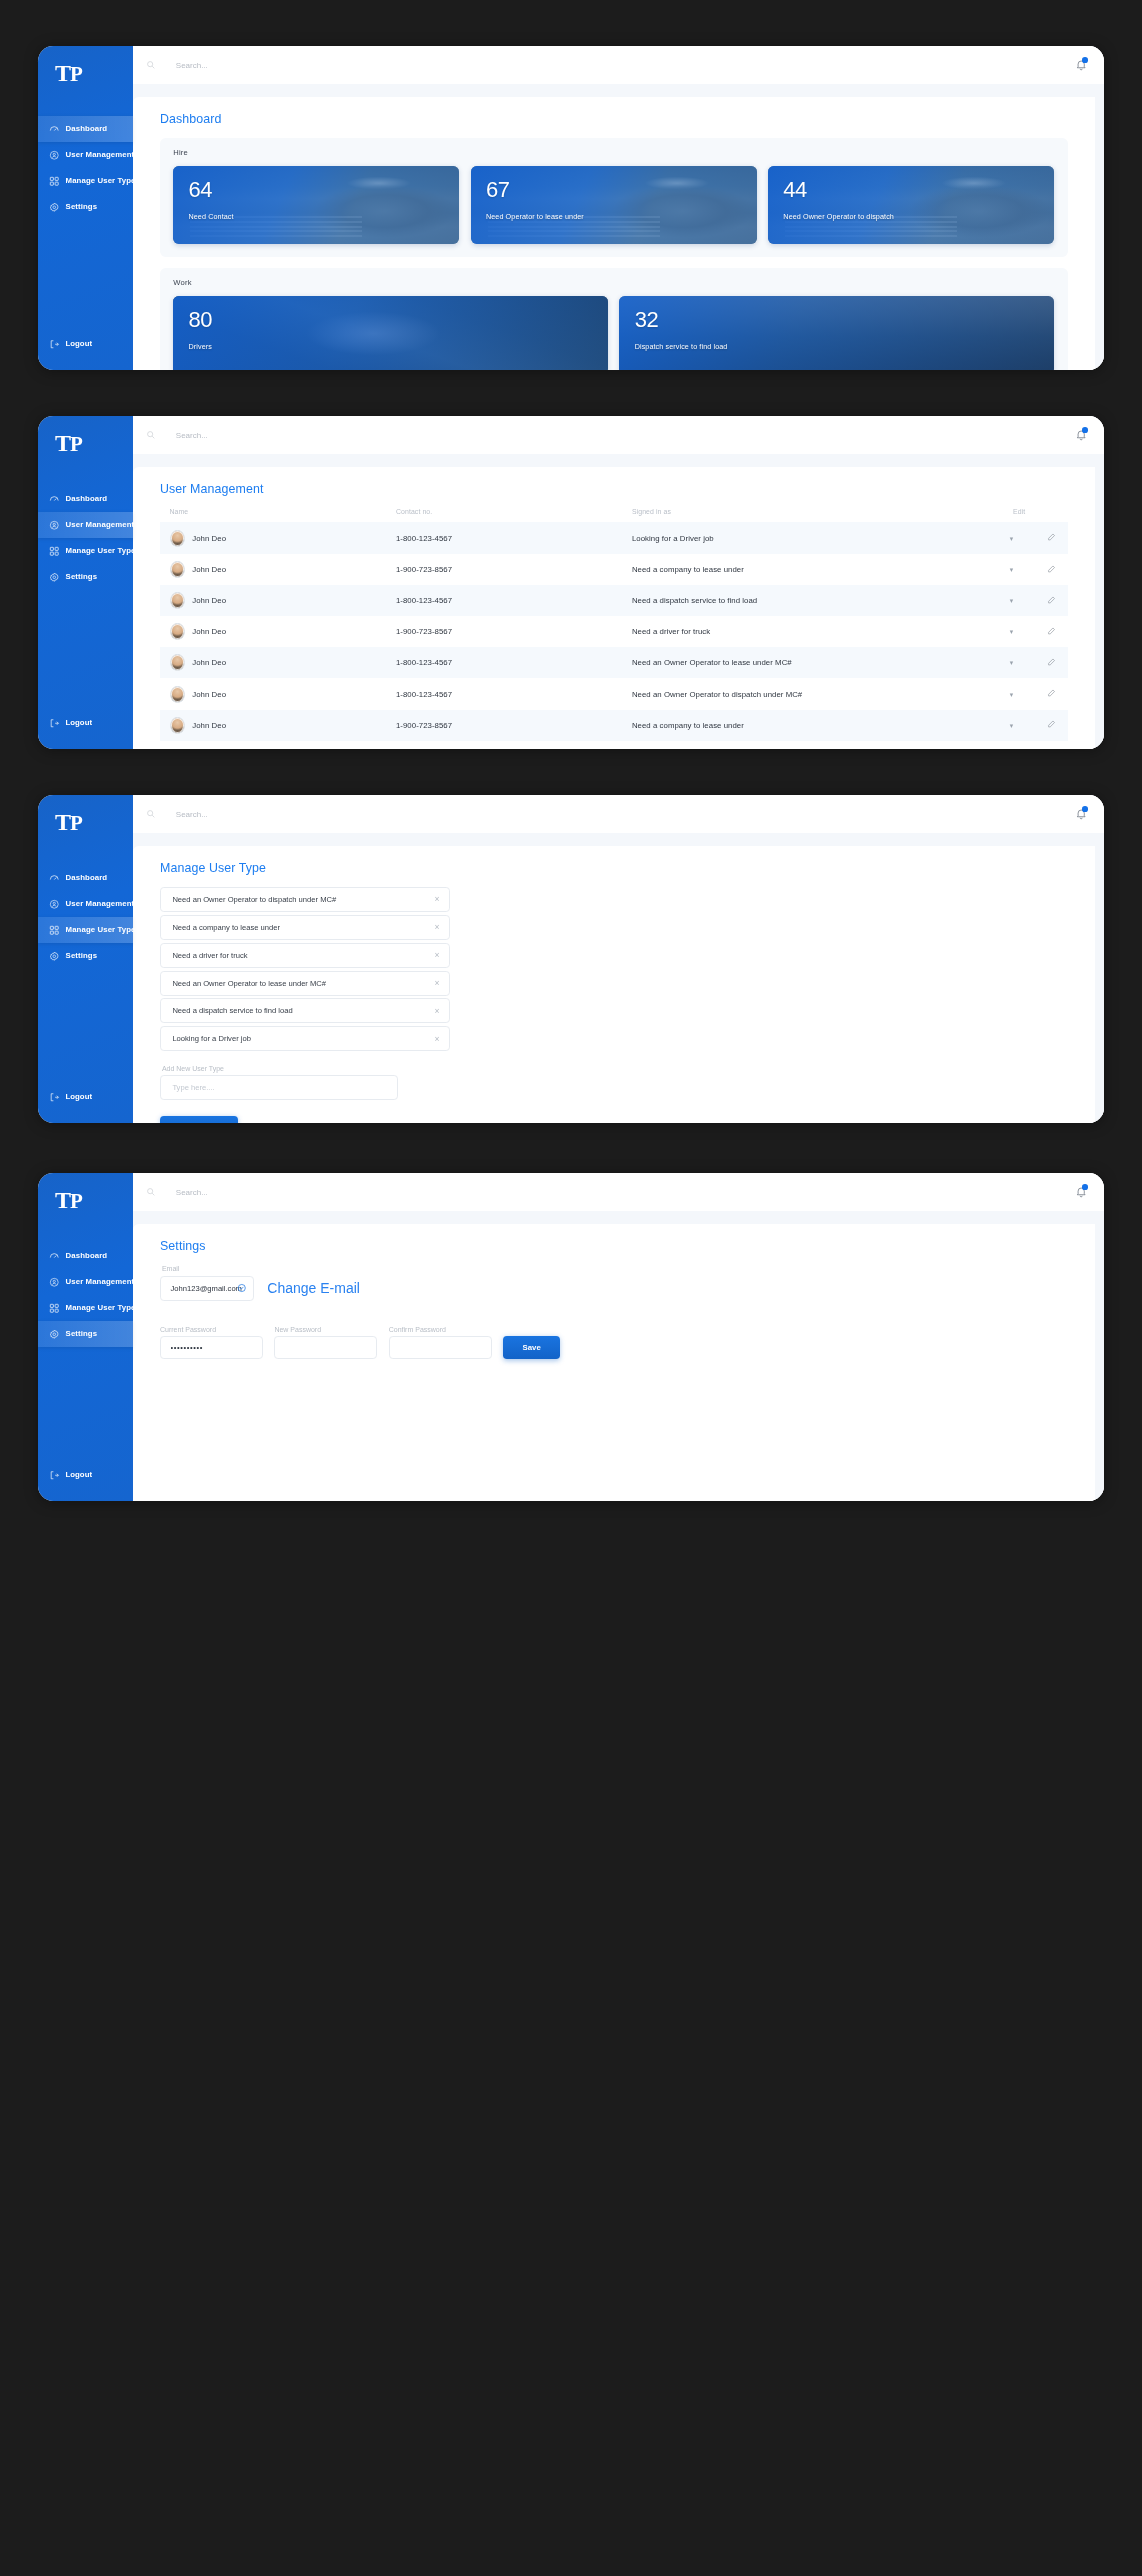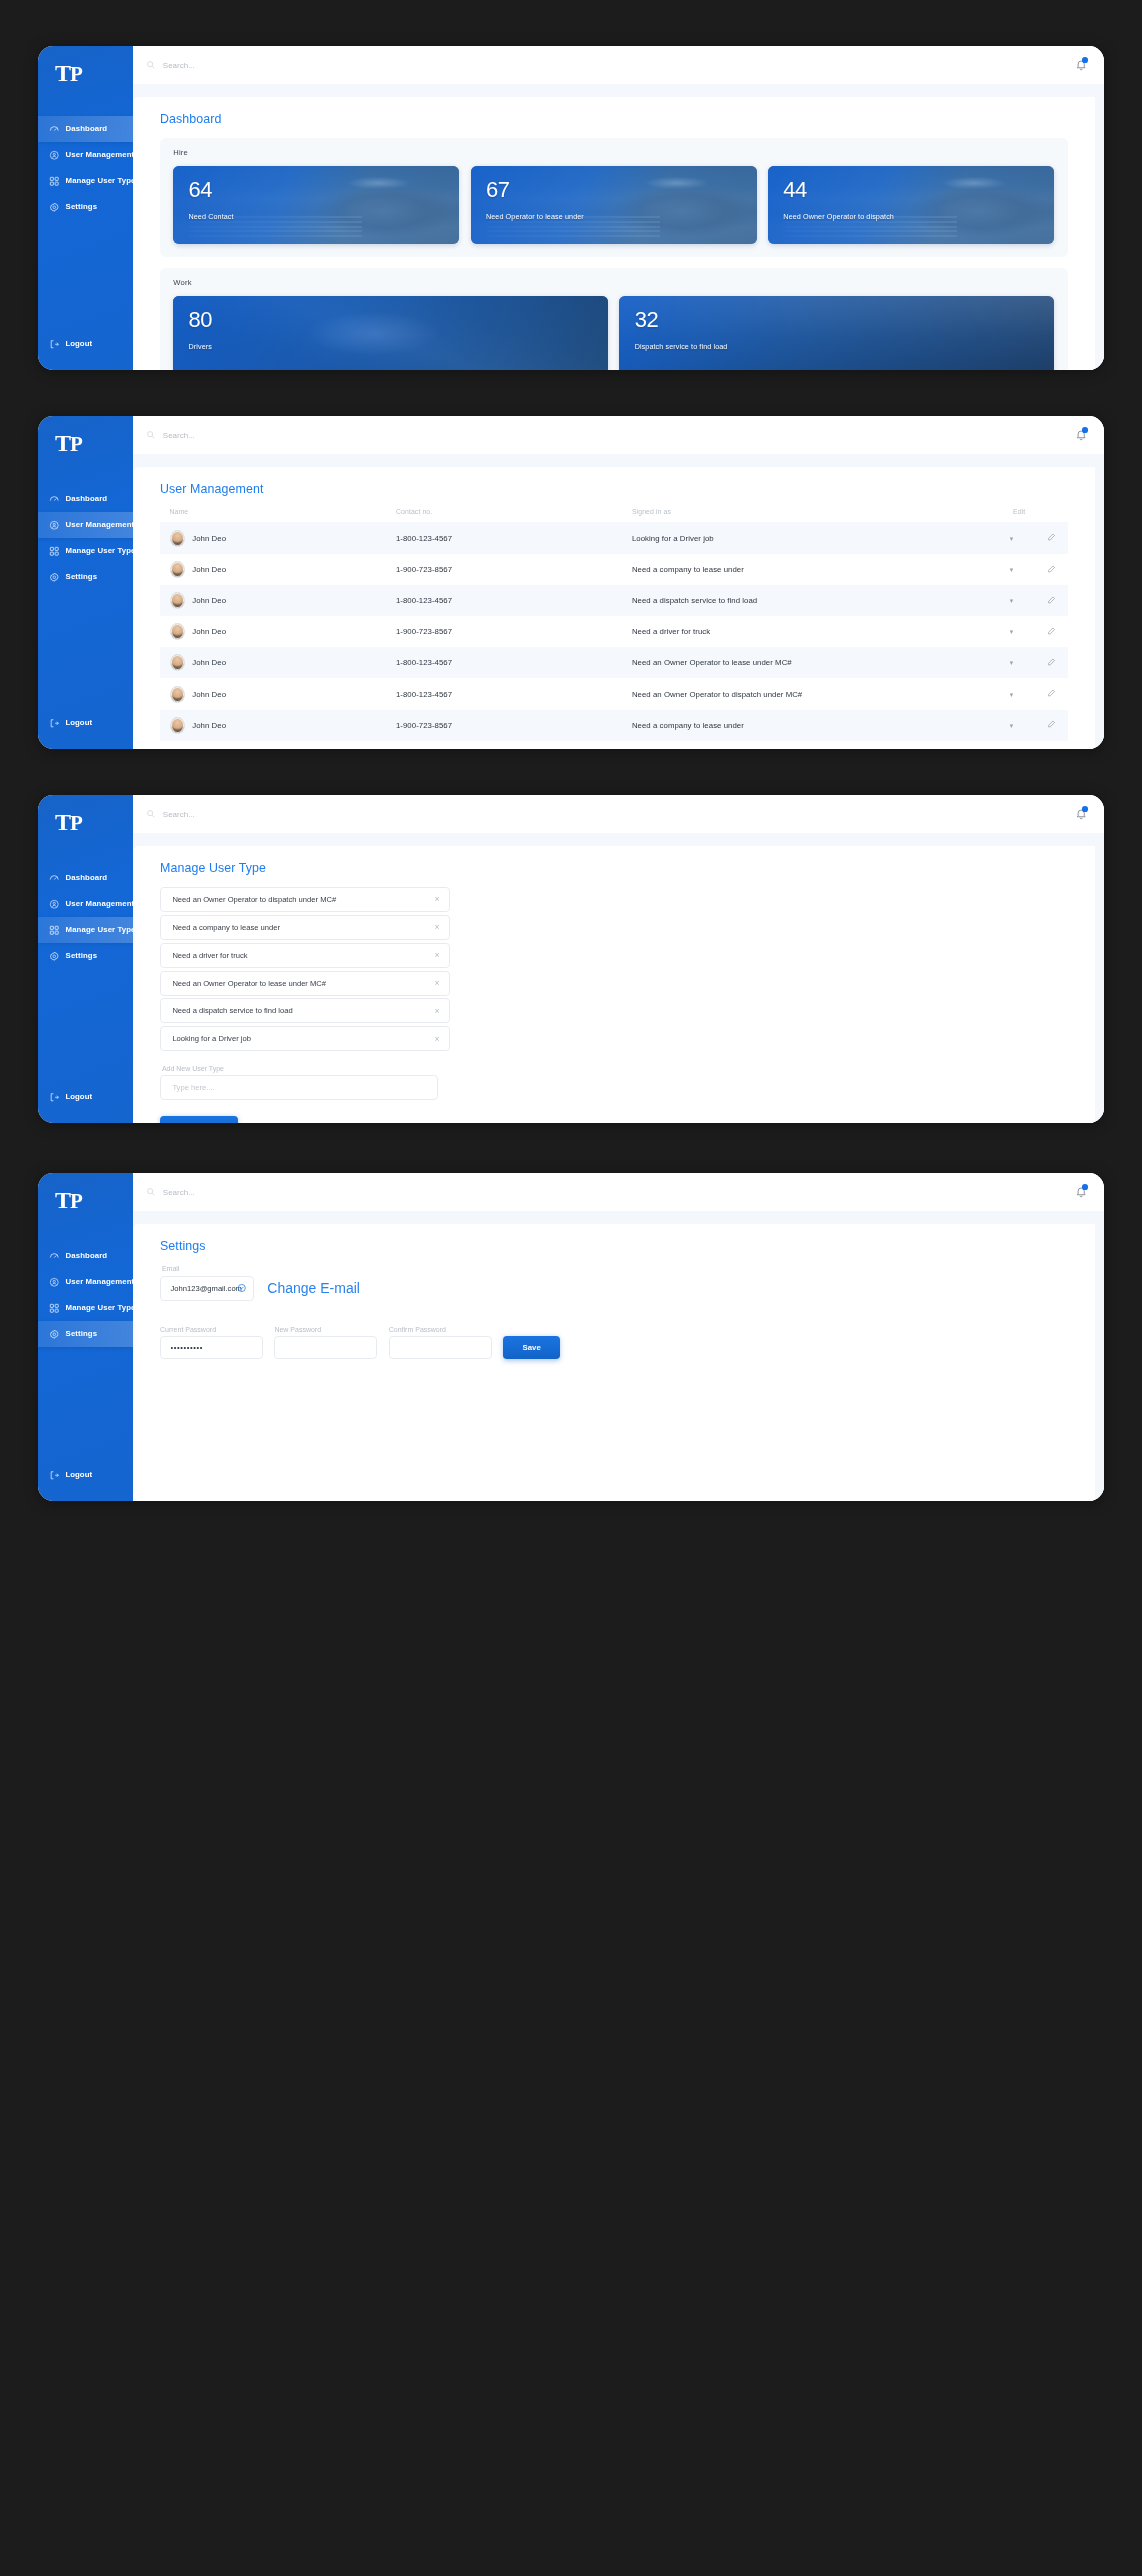--- a/index.html
+++ b/index.html
@@ -109,21 +109,21 @@
     height: 38px;
     background: #ffffff;
     display: flex;
     align-items: center;
     padding: 0 17px 0 13.3px;
     flex: 0 0 38px;
   }
   .search-box {
     display: flex;
     align-items: center;
-    gap: 7px;
+    gap: 20px;
     flex: 1;
   }
   .search-ico { width: 9.5px; height: 9.5px; opacity: .45; }
   .search-ico svg { display: block; width: 9.5px; height: 9.5px; }
   .search-input {
     border: 0;
     outline: none;
     background: transparent;
     font-family: "Liberation Sans", sans-serif;
     font-size: 8px;
@@ -305,21 +305,21 @@
     font-size: 7.6px;
     color: #363d47;
   }
   .type-x { color: #b6bcc4; font-size: 8.6px; line-height: 1; }
   .field-label {
     font-size: 7px;
     color: #b8bec6;
     margin: 13.3px 0 3.8px 1.9px;
   }
   .txt-input {
-    width: 278px;
+    width: 238px;
     height: 25px;
     border: 1px solid #e7ebf0;
     border-radius: 3.8px;
     padding: 0 11.4px;
     font-family: "Liberation Sans", sans-serif;
     font-size: 7.6px;
     color: #333;
     outline: none;
     background: #fff;
   }

